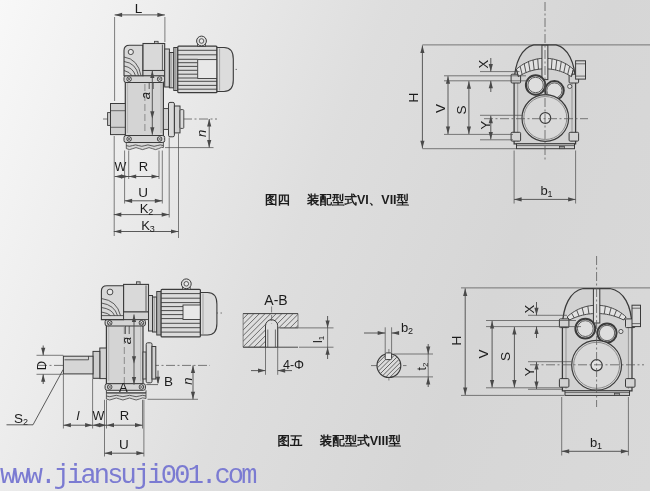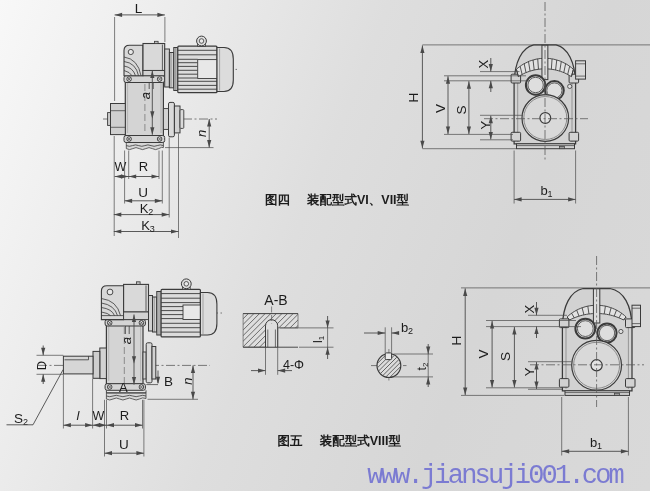--- a/index.html
+++ b/index.html
@@ -1,16 +1,16 @@
 <!DOCTYPE html>
 <html><head><meta charset="utf-8"><style>
 html,body{margin:0;padding:0;}
 #page{position:relative;width:650px;height:491px;overflow:hidden;
 background:linear-gradient(112deg,#f8f8f8 0%,#ededed 20%,#dedede 46%,#d6d6d6 72%,#d9d9d9 100%);}
-#url{position:absolute;left:0;top:461px;width:622px;text-align:right;
+#url{position:absolute;left:0;top:461px;width:622px;text-align:left;
 font-family:"Liberation Mono",monospace;font-size:27px;letter-spacing:-2.8px;color:#7b7bd2;}
 </style></head>
 <body>
 <div id="page">
 <svg width="650" height="491" viewBox="0 0 650 491">
 <defs>
 <pattern id="vf" width="2.4" height="4" patternUnits="userSpaceOnUse">
 <rect width="2.4" height="4" fill="#d9d9d9"></rect>
 <line x1="0.7" y1="0" x2="0.7" y2="4" stroke="#616161" stroke-width="0.8"></line>
 </pattern>

